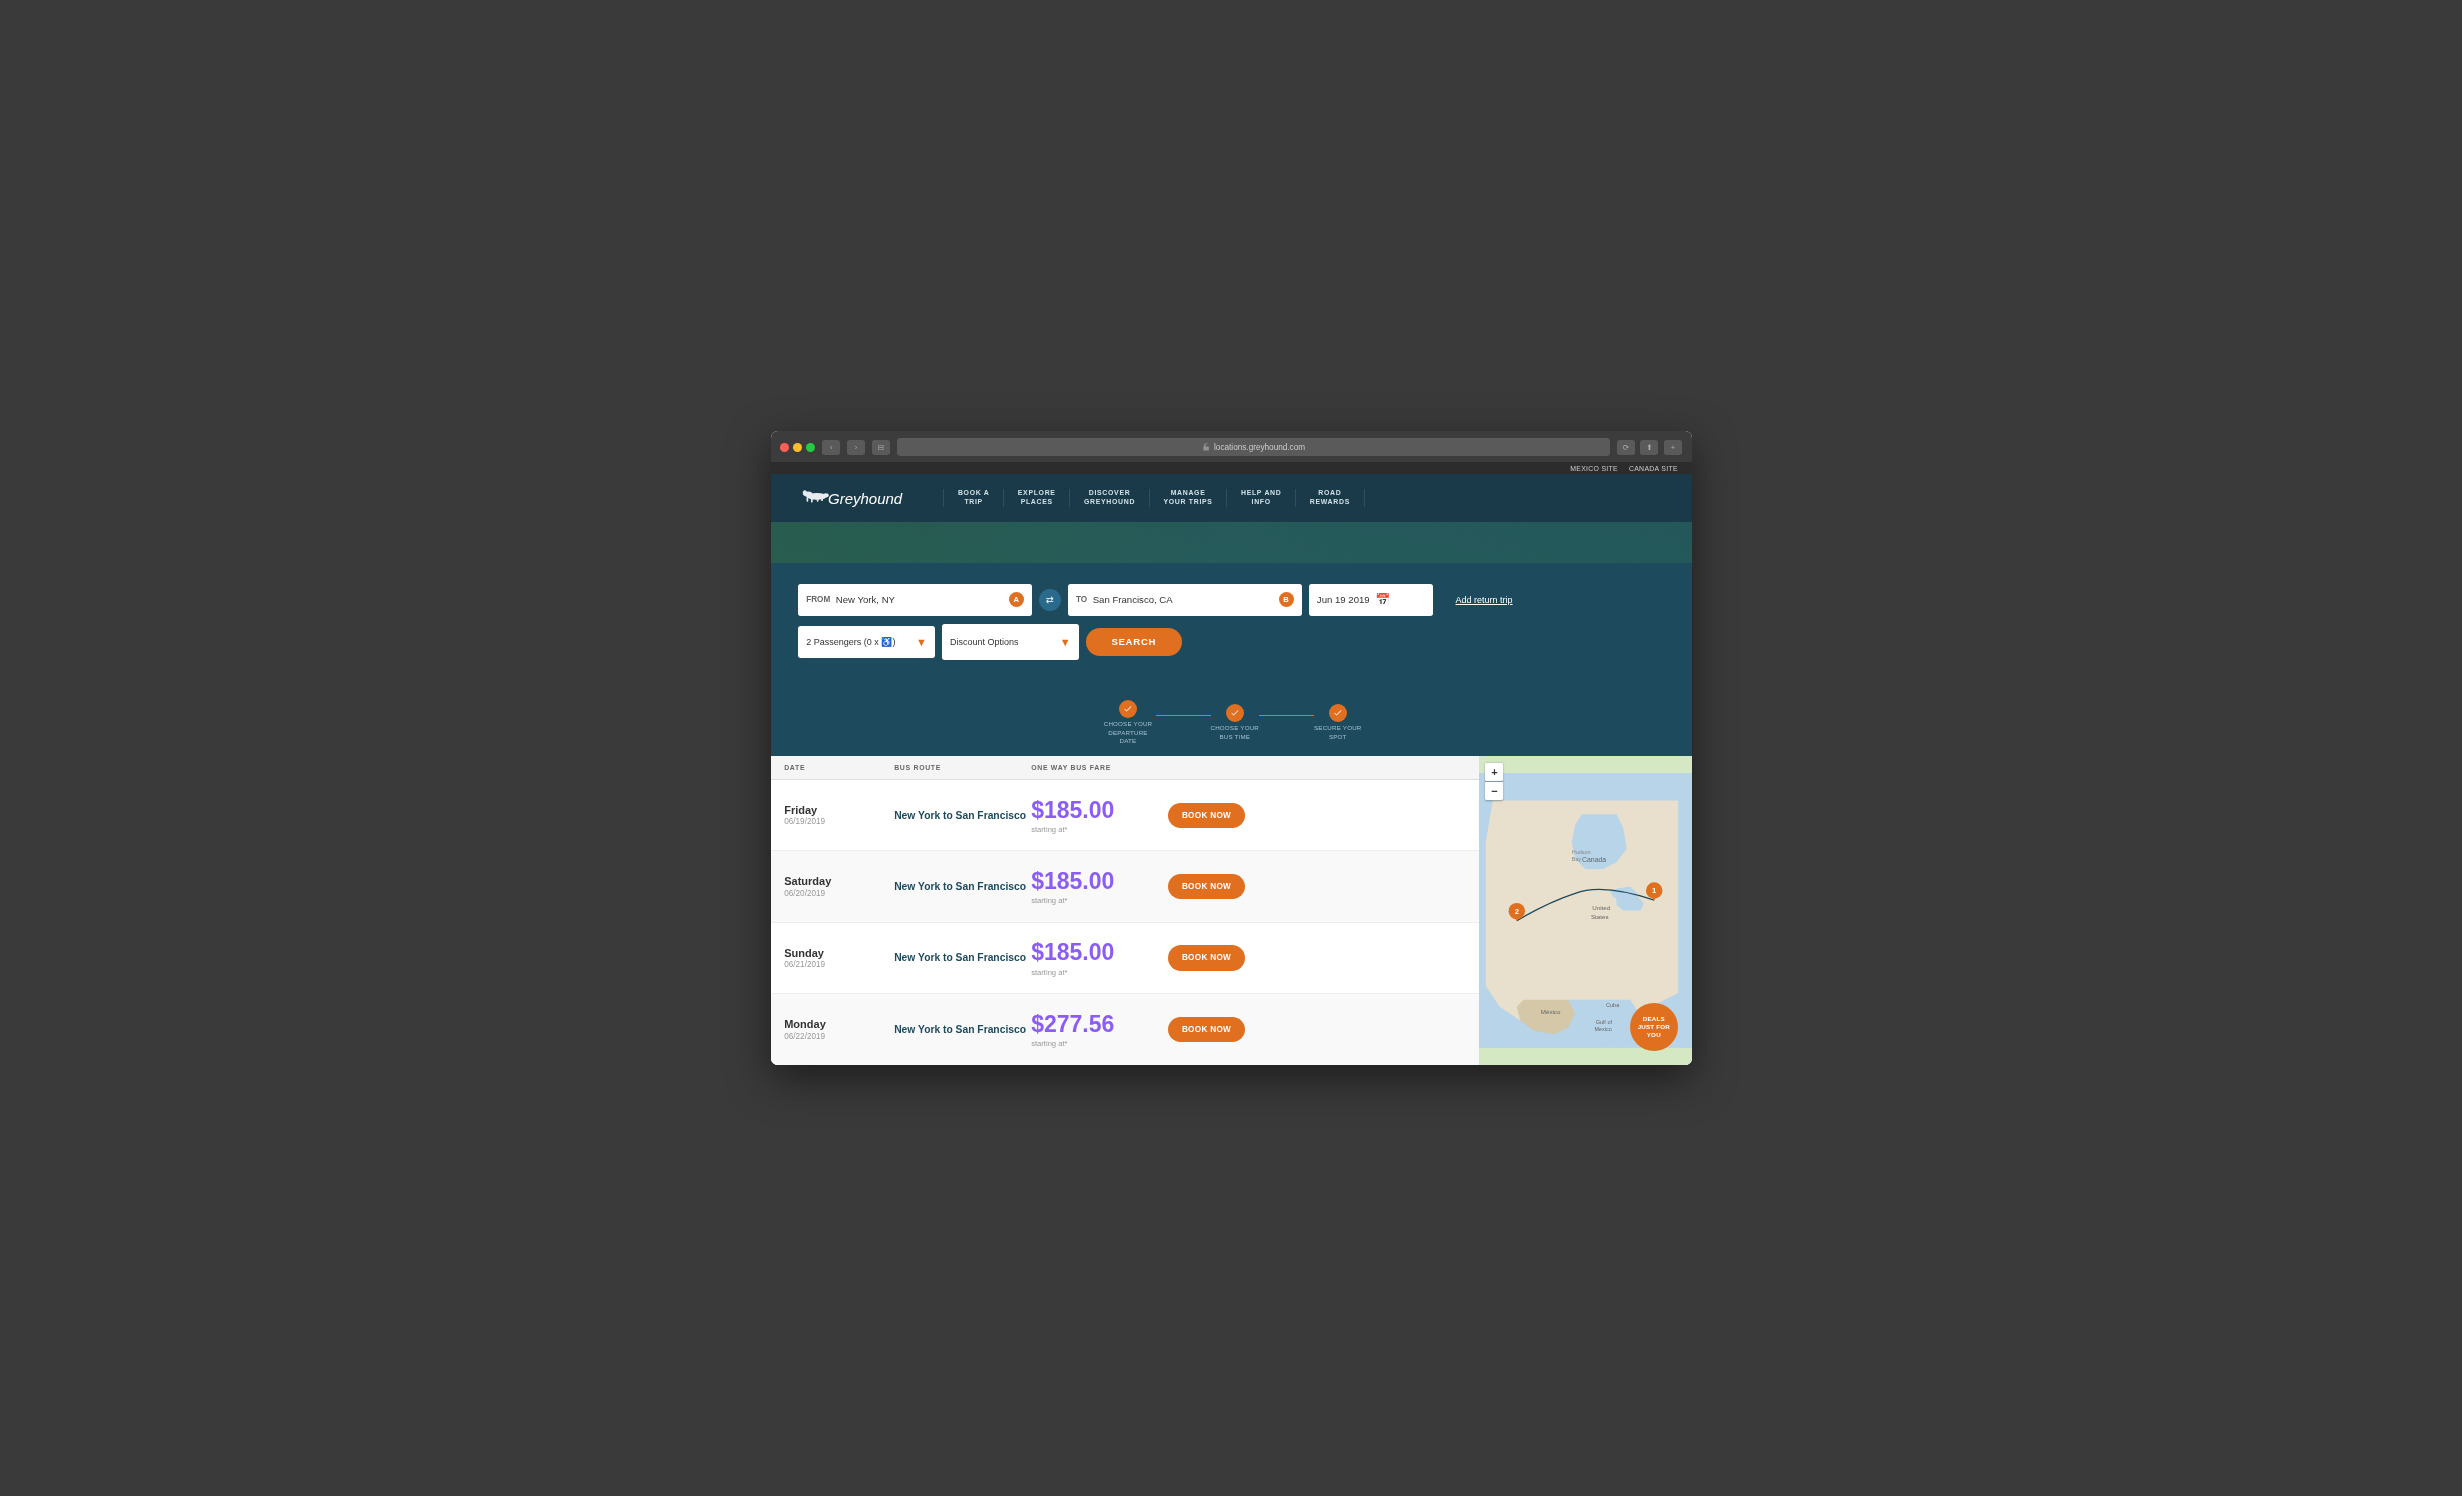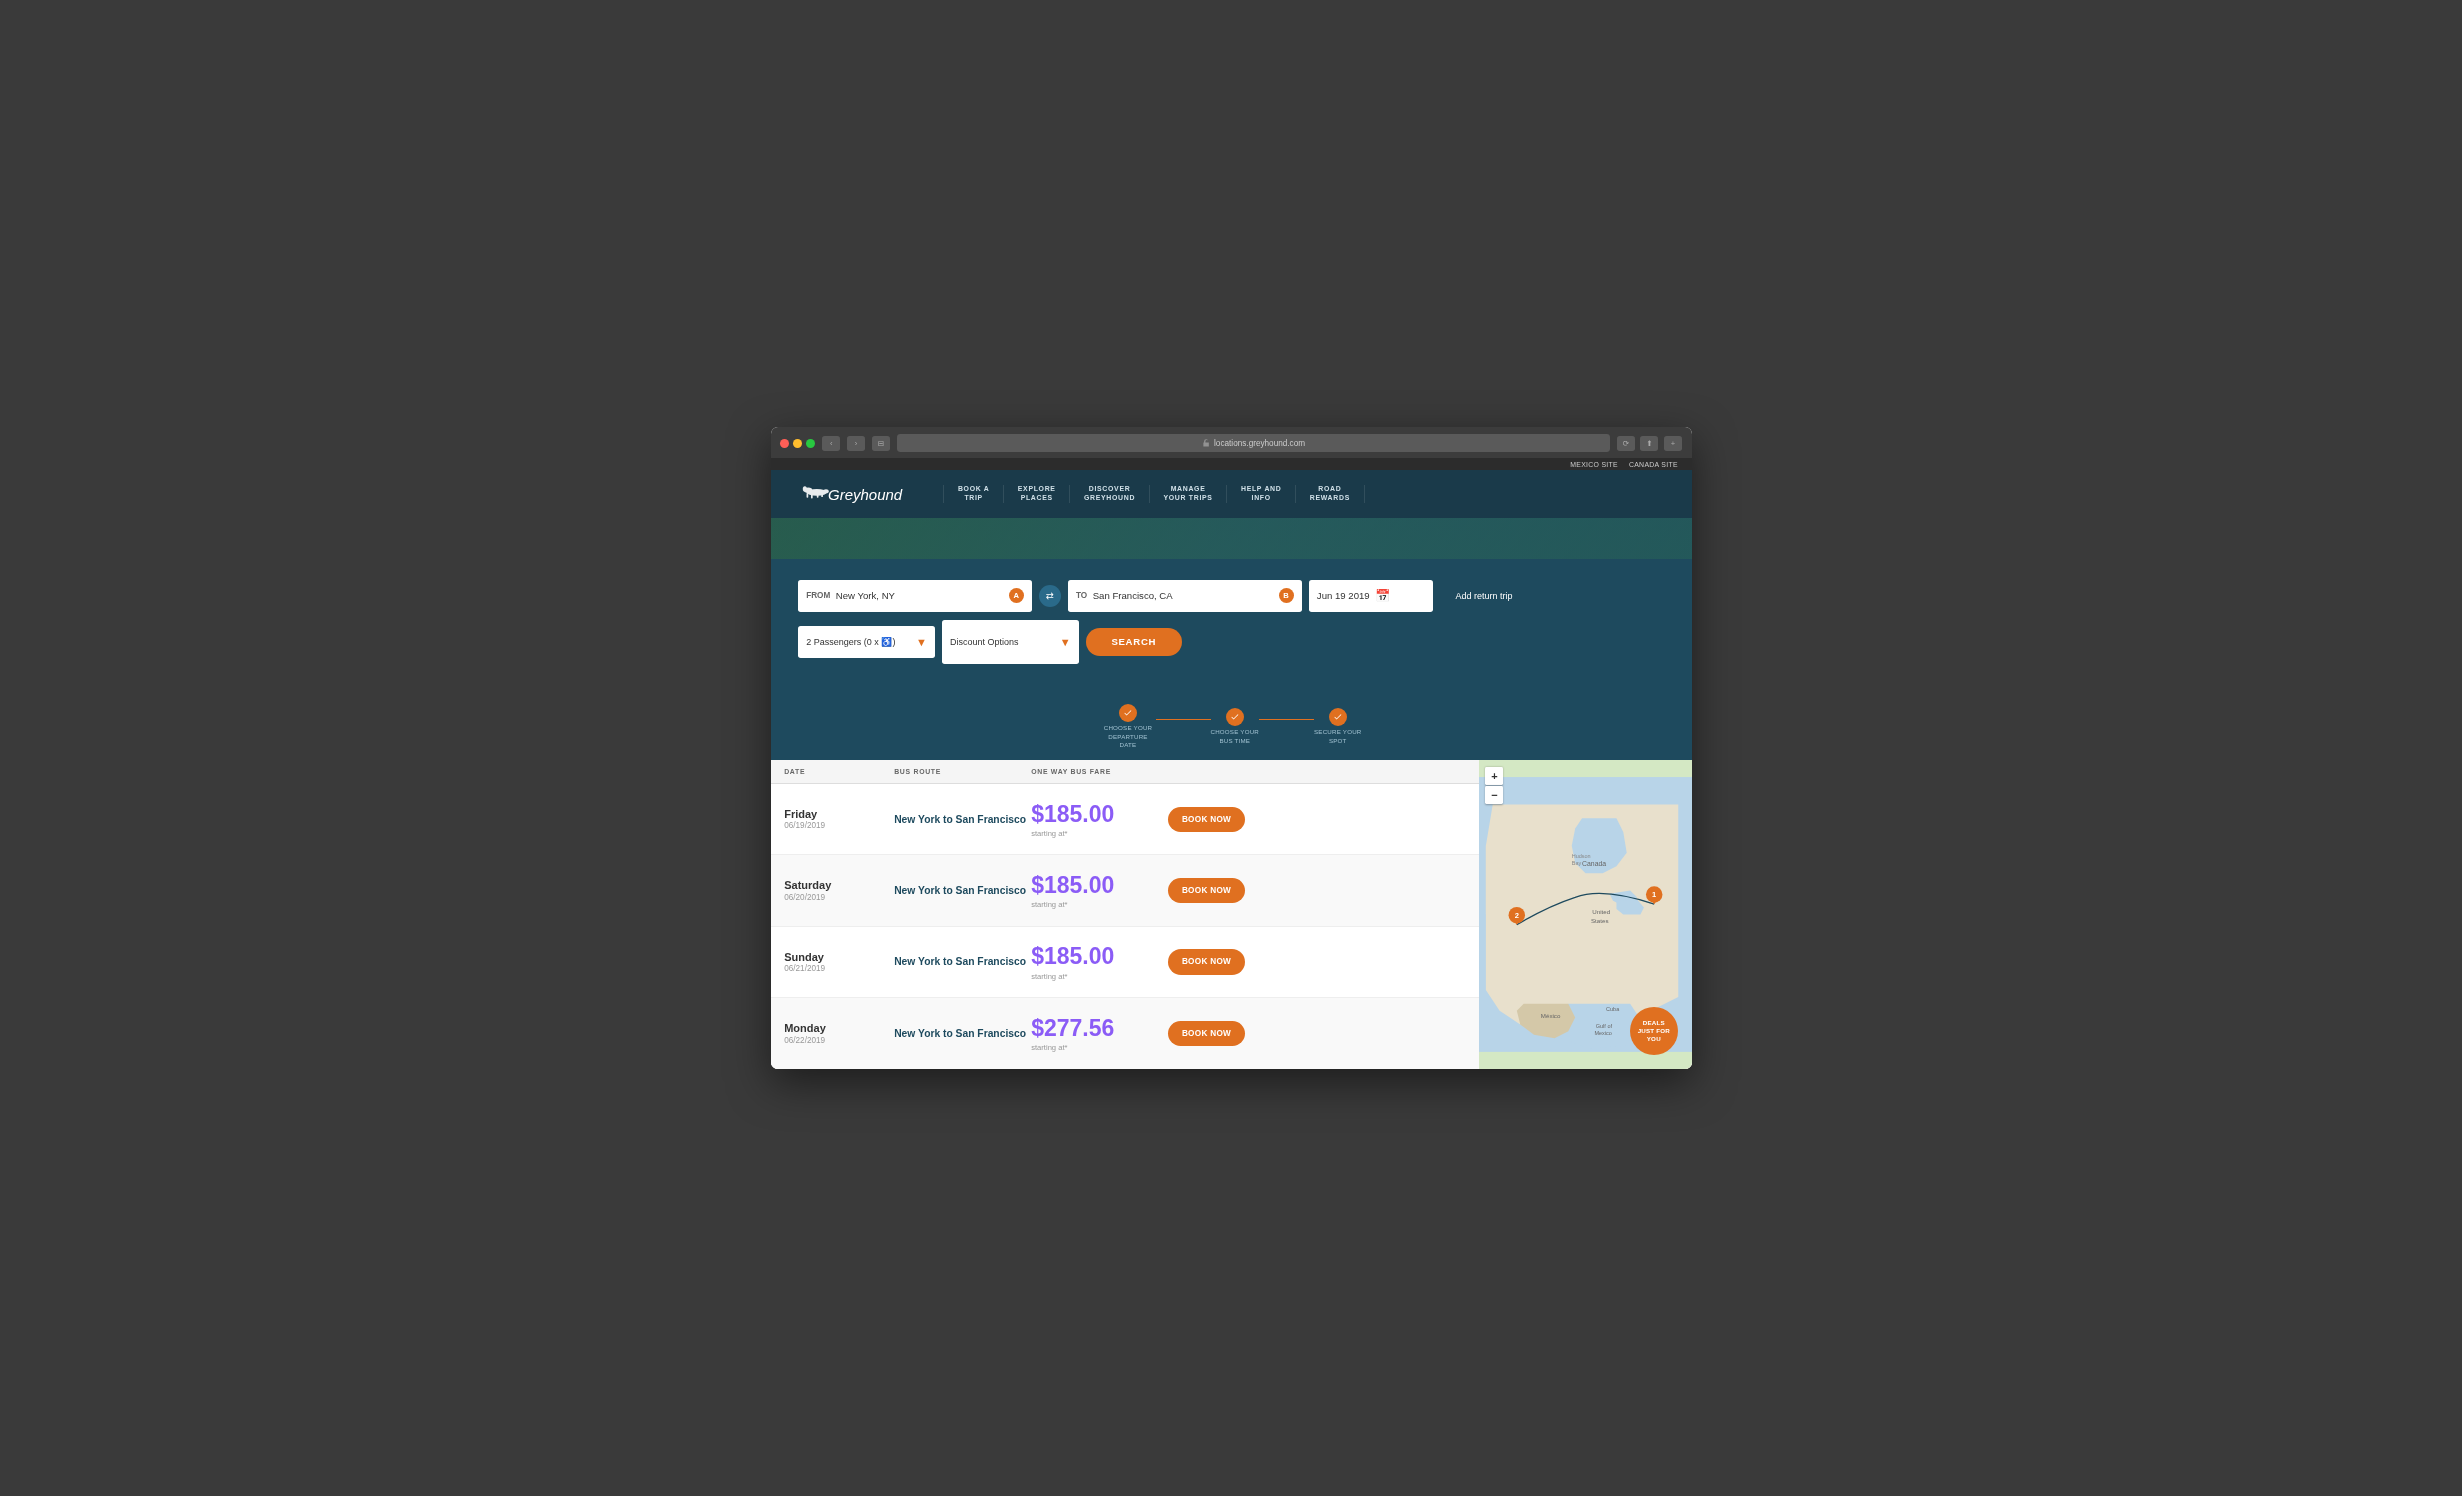--- a/index.html
+++ b/index.html
@@ -228,20 +228,21 @@
       color: #e07020;
       font-size: 12.4px;
     }
     .return-trip {
       color: #fff;
       font-size: 9px;
       cursor: pointer;
       min-width: 89px;
       text-align: center;
       padding: 0 6.9px;
+      text-decoration: underline;
     }
 
     .select-group {
       display: flex;
       align-items: center;
       background: #fff;
       border-radius: 2.7px;
       padding: 0 8.2px;
       height: 32px;
       gap: 5.5px;
@@ -253,21 +254,21 @@
       flex: 1;
     }
     .chevron { color: #e07020; font-size: 11px; }
 
     .discount-group {
       display: flex;
       align-items: center;
       background: #fff;
       border-radius: 2.7px;
       padding: 0 8.2px;
-      height: 44px;
+      height: 36px;
       gap: 5.5px;
       min-width: 137px;
     }
     .promo-group {
       display: flex;
       align-items: center;
       background: #fff;
       border-radius: 2.7px;
       padding: 0 8.2px;
       height: 32px;

